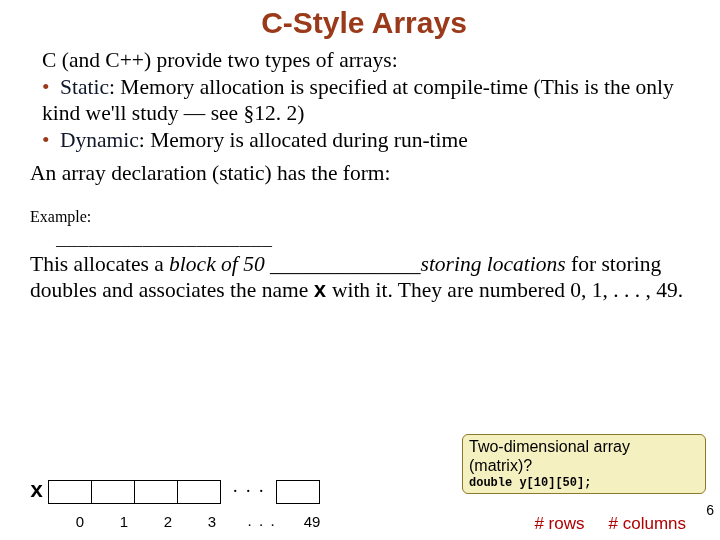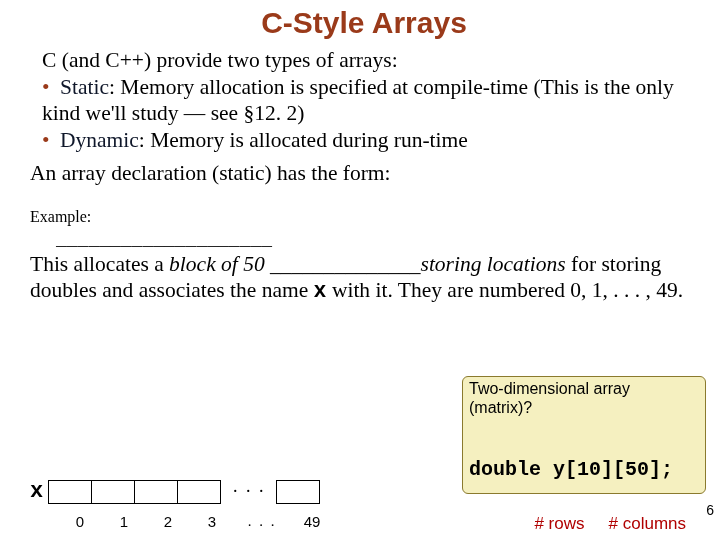--- a/index.html
+++ b/index.html
@@ -125,31 +125,30 @@
   .idx { width: 44px; text-align: center; }
   .idx-dots { width: 56px; text-align: center; letter-spacing: 2px; font-family: Georgia, serif; }
   .callout {
     position: absolute;
     right: 14px;
     bottom: 46px;
     width: 244px;
     background: #f5f0c0;
     border: 1px solid #8a7a2e;
     border-radius: 6px;
-    padding: 3px 6px 11px 6px;
+    padding: 3px 6px 3px 6px;
     font-family: Arial, sans-serif;
     font-size: 16px;
     line-height: 1.18;
     box-sizing: border-box;
   }
   .callout .mono2 {
     font-family: 'Courier New', monospace;
     font-weight: bold;
-    font-size: 20px;
-    margin-top: 41px;
+    font-size: 12px;
   }
   .rowcols {
     position: absolute;
     right: 22px;
     bottom: 6px;
     font-family: Arial, sans-serif;
     font-size: 17px;
     color: #b00000;
   }
   .rowcols span { margin: 0 12px; }

